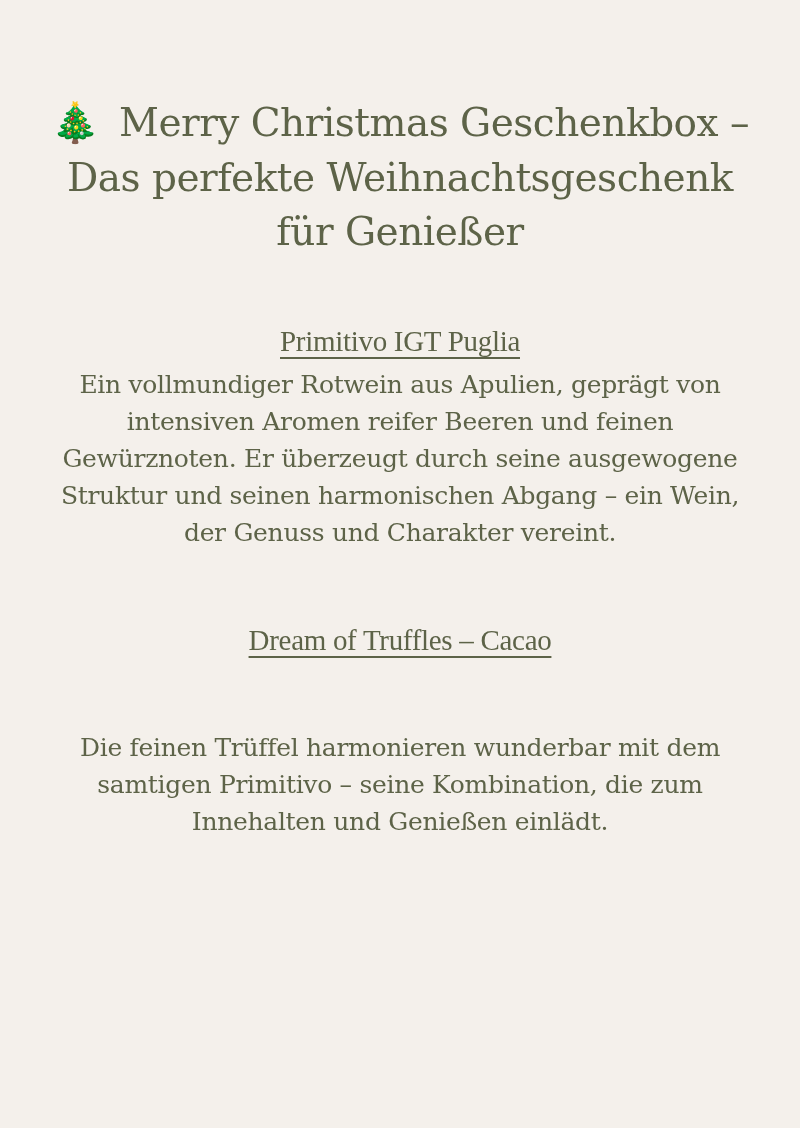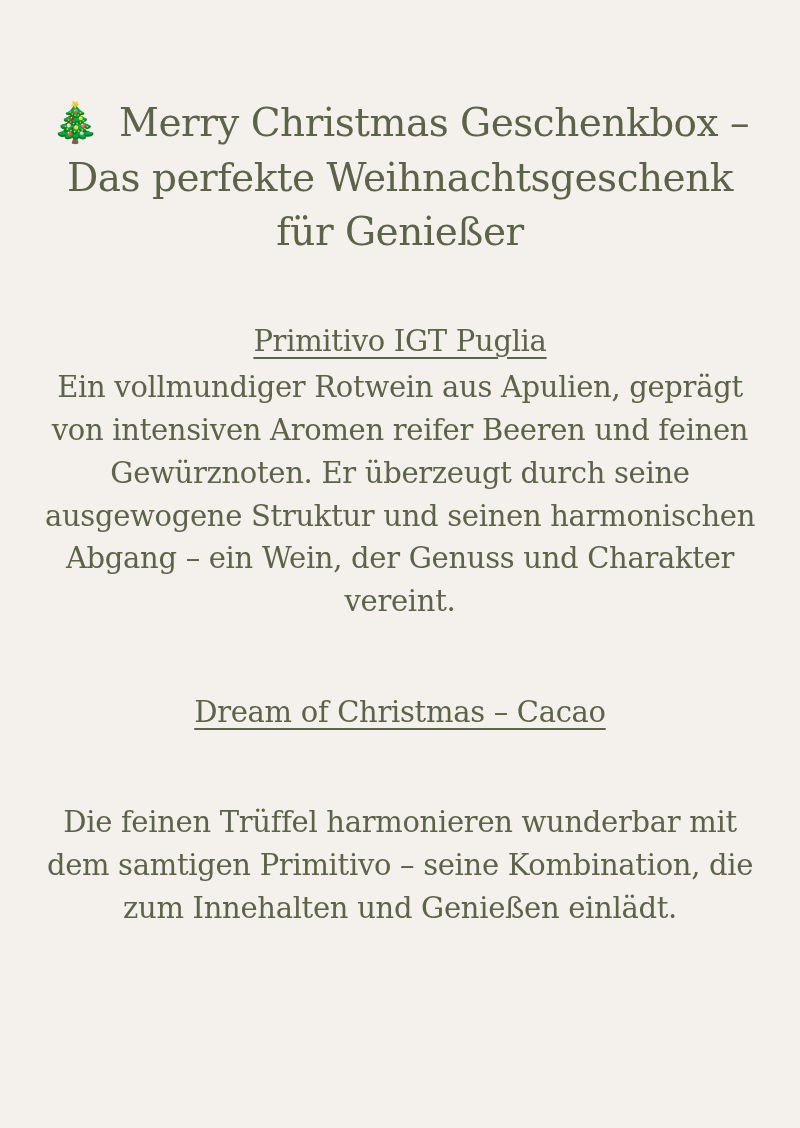--- a/index.html
+++ b/index.html
@@ -38,28 +38,29 @@
   }
   .section {
     margin: 0 0 68px;
   }
   .section-heading {
     font-size: 29px;
     font-weight: 400;
     line-height: 1.45;
     letter-spacing: -0.3px;
     margin: 0 0 4px;
+    font-family: Liberation Serif, serif;
   }
   .section-heading .underlined {
     text-decoration: underline;
     text-decoration-thickness: 2px;
     text-underline-offset: 6px;
   }
   .section-body {
-    font-size: 29px;
+    font-size: 25px;
     line-height: 1.48;
     letter-spacing: -0.3px;
     margin: 1px;
   }
 </style>
 </head>
 <body>
 
 <div class="page">
   <div class="content">
@@ -71,21 +72,21 @@
 
     <div class="section">
       <h2 class="section-heading">
         <span class="underlined">Primitivo IGT Puglia</span><span></span>
       </h2>
       <p class="section-body">Ein vollmundiger Rotwein aus Apulien, geprägt von intensiven Aromen reifer Beeren und feinen Gewürznoten. Er überzeugt durch seine ausgewogene Struktur und seinen harmonischen Abgang – ein Wein, der Genuss und Charakter vereint.</p>
     </div>
 
     <div class="section">
       <h2 class="section-heading">
-        <span class="underlined">Dream of Christmas – Cacao</span><span></span>
+        <span class="underlined">Dream of Truffles – Cacao</span><span></span>
       </h2>
     </div>
 
     <div class="section">
       <p class="section-body">Die feinen Trüffel harmonieren wunderbar mit dem samtigen Primitivo – seine Kombination, die zum Innehalten und Genießen einlädt.</p>
     </div>
 
   </div>
 </div>
 

